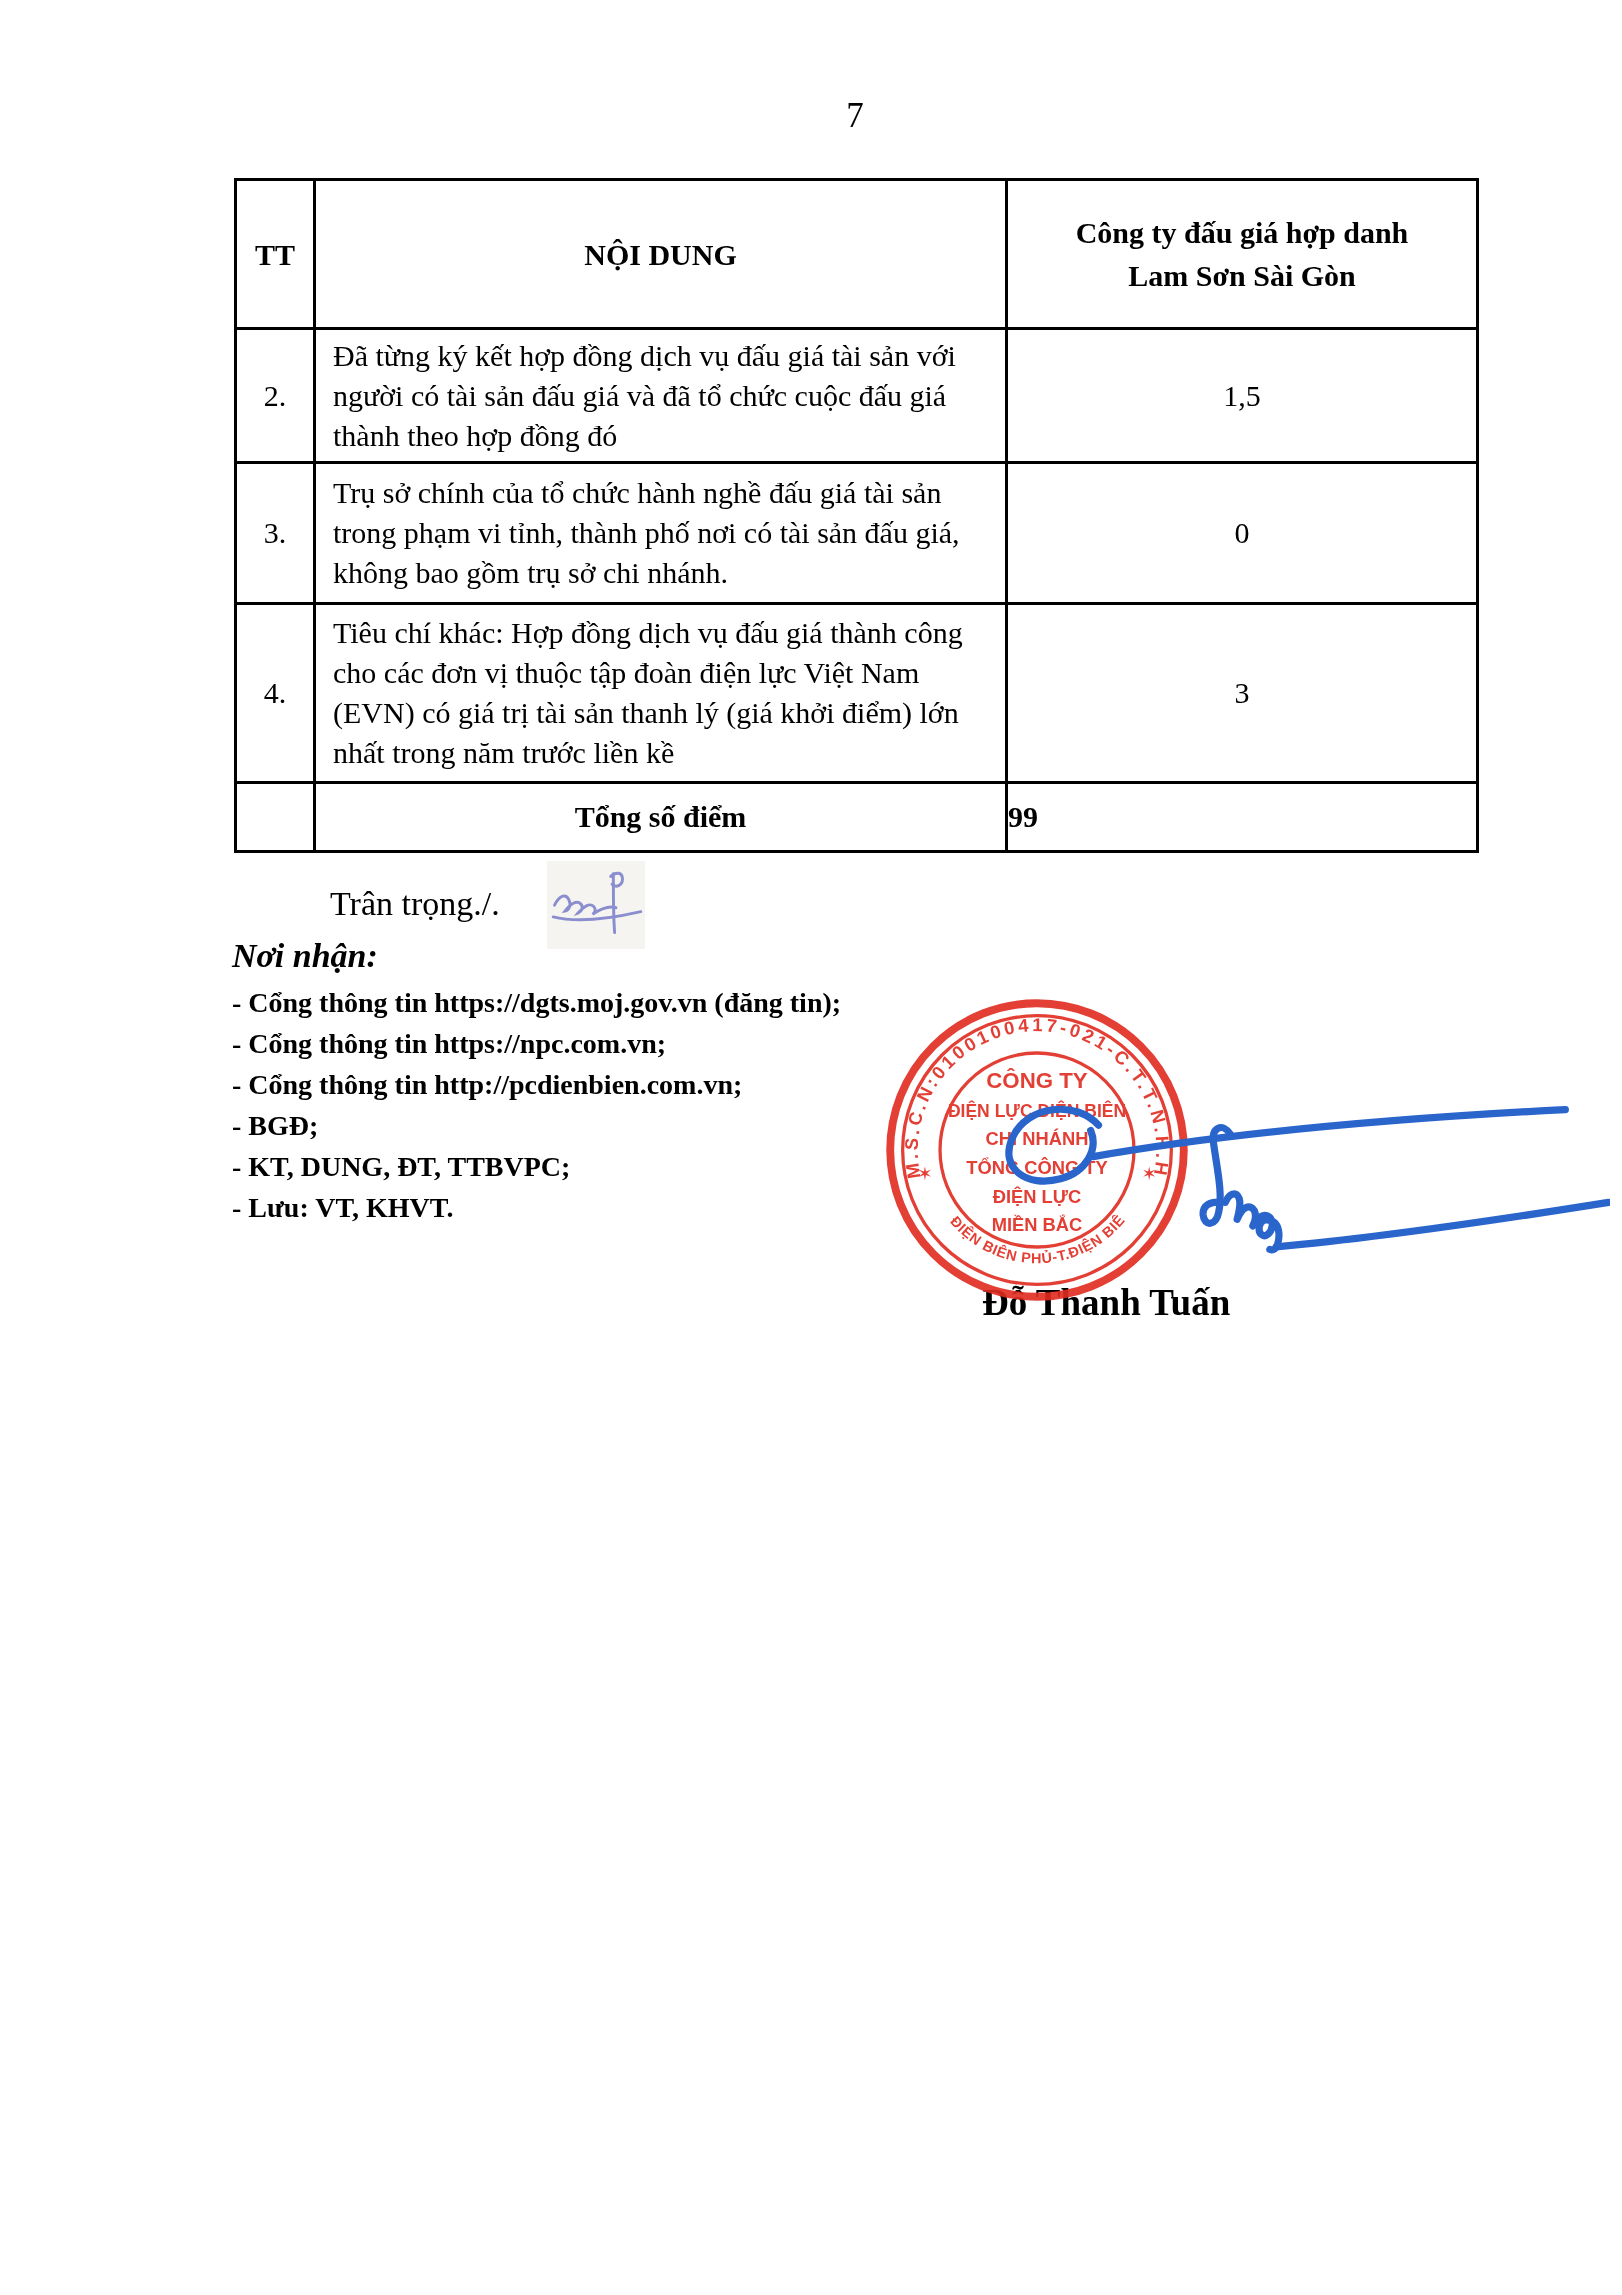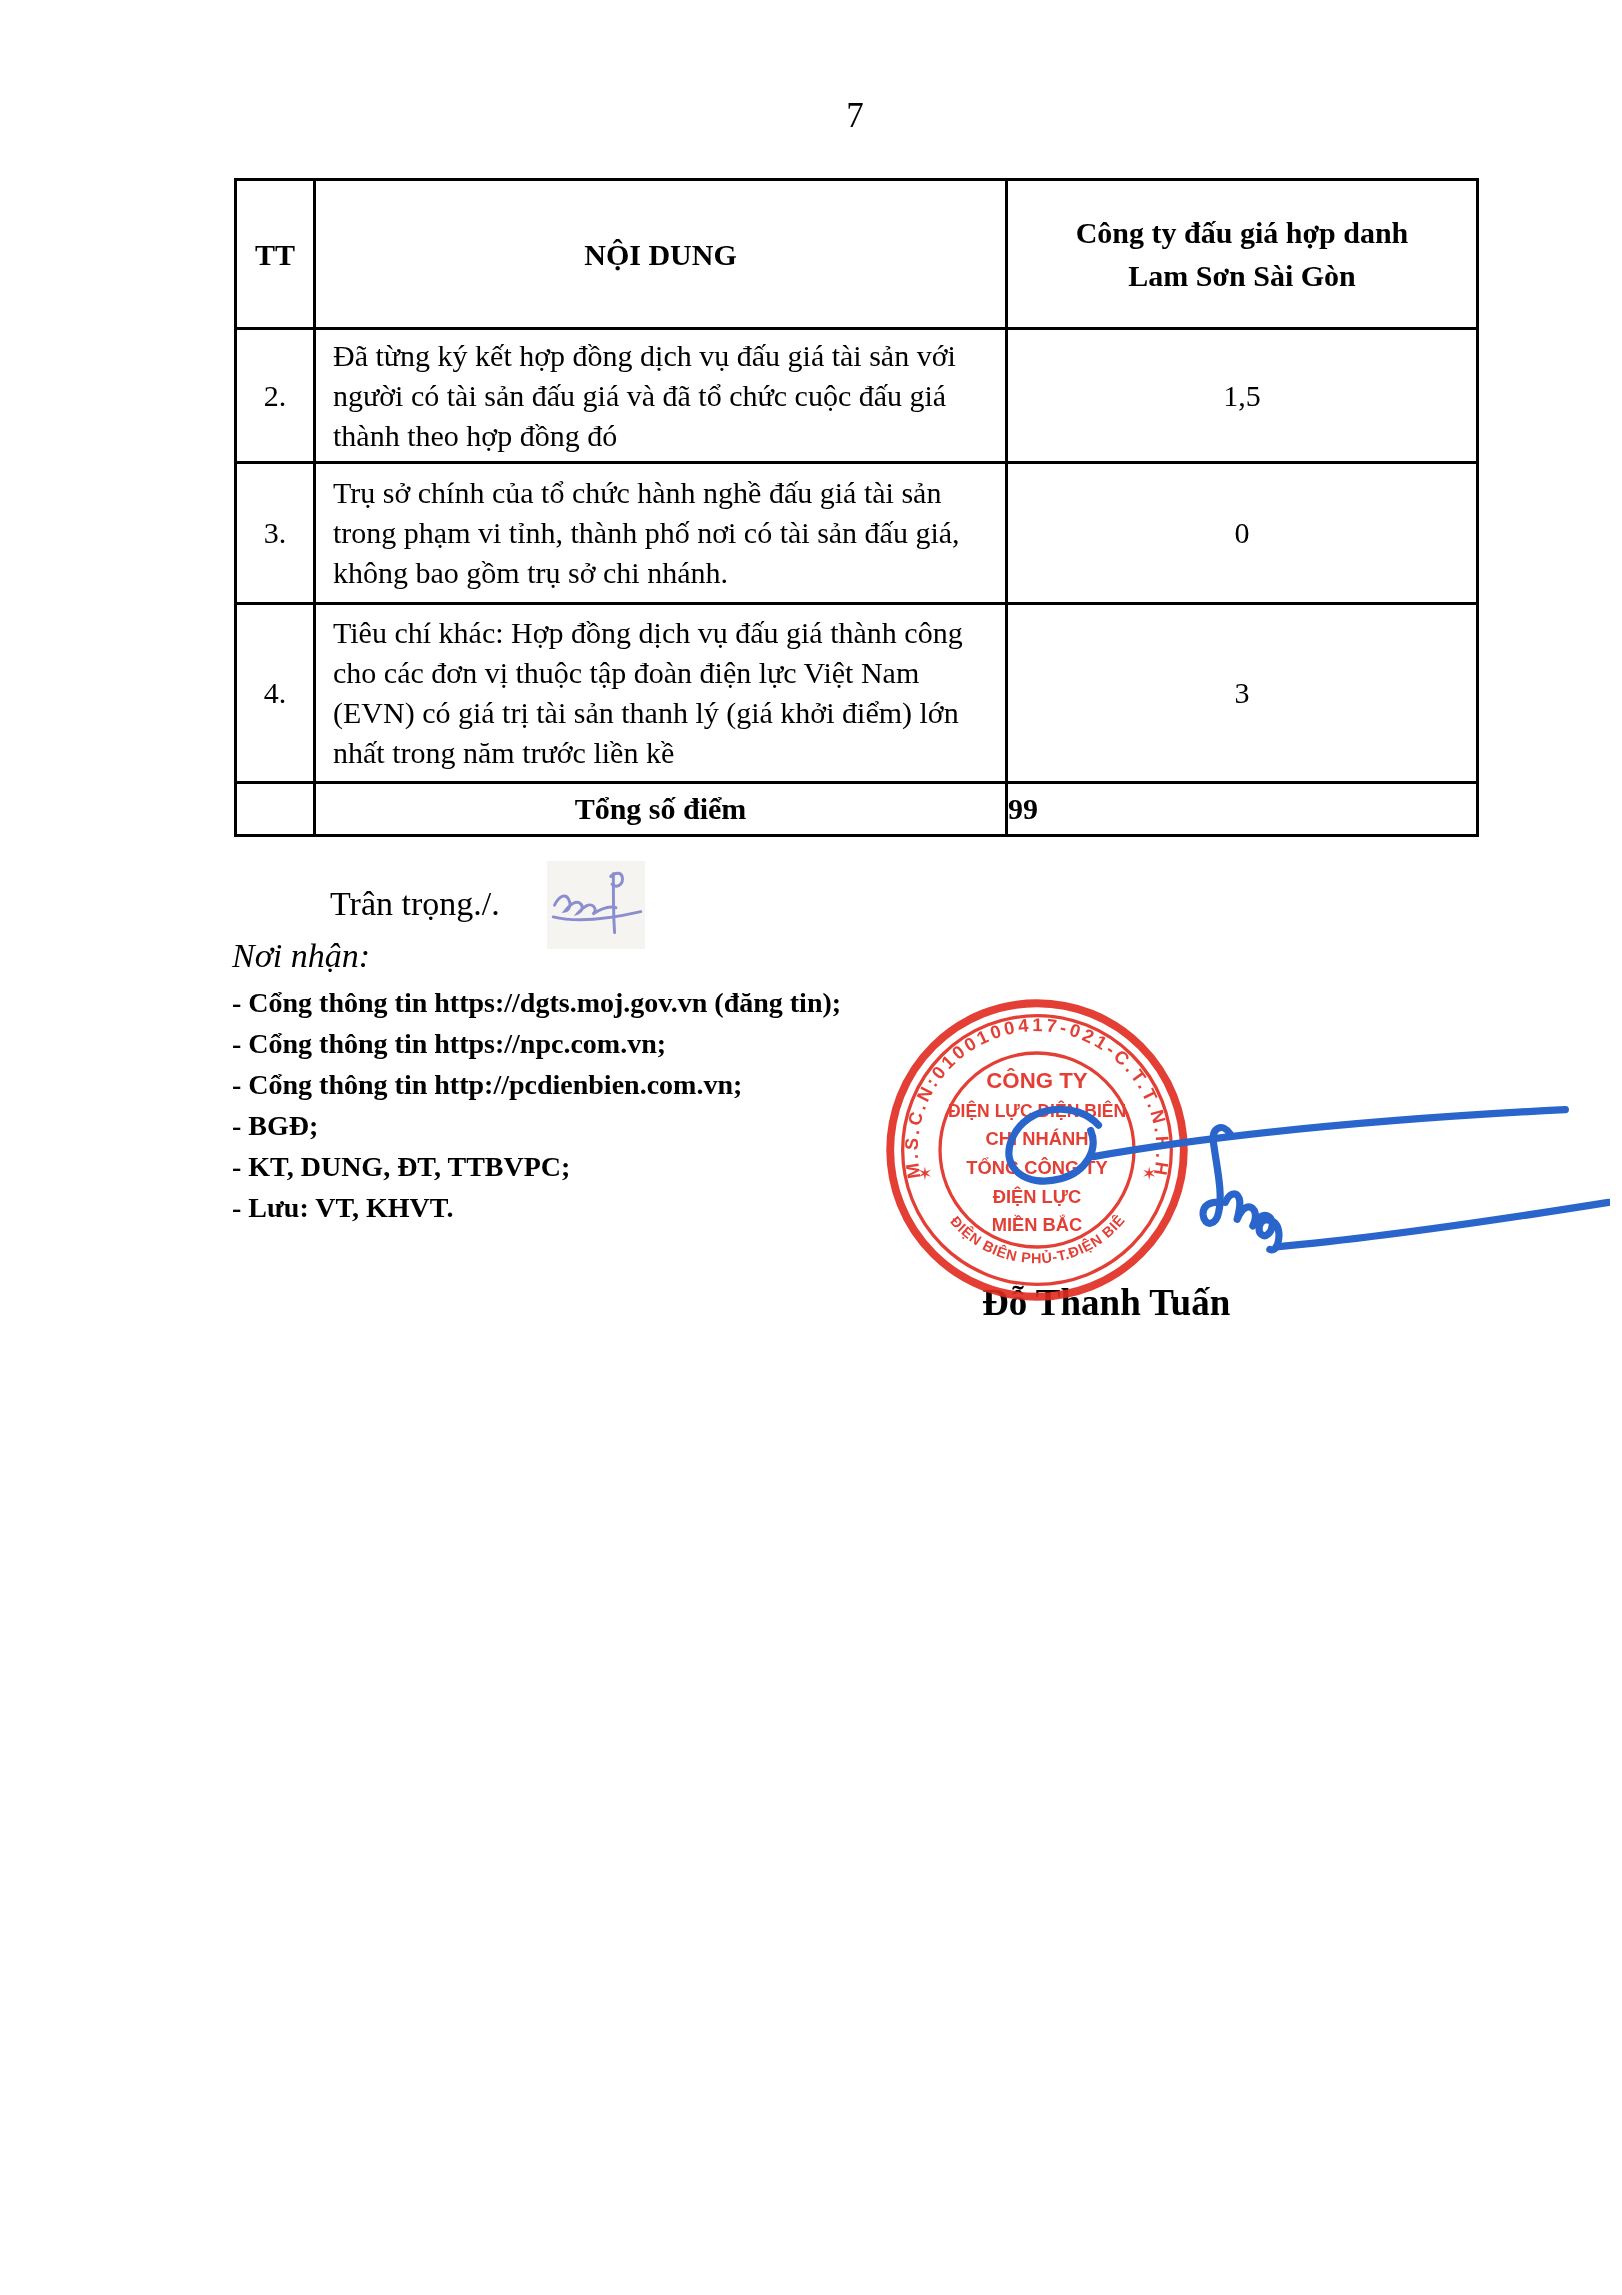--- a/index.html
+++ b/index.html
@@ -34,21 +34,21 @@
     line-height: 40px;
   }
   .col-tt      { width: 79px; }
   .col-content { width: 692px; }
   .col-score   { width: 471px; }
   .doc-table th { font-weight: bold; text-align: center; line-height: 43px; }
   .row-header  { height: 149px; }
   .row-r2      { height: 134px; }
   .row-r3      { height: 141px; }
   .row-r4      { height: 179px; }
-  .row-total   { height: 53px; margin-top: 30px; }
+  .row-total   { height: 69px; margin-top: 30px; }
   .cell-no     { text-align: center; }
   .cell-content{ text-align: left; padding: 5.2px 14.4px 5.2px 17px; }
   .cell-score  { text-align: center; }
   .cell-total-label { text-align: center; font-weight: bold; }
   .cell-total-value { text-align: left; font-weight: bold; }
   
   .closing {
     position: absolute;
     left: 330px; top: 885px;
     font-size: 34px;
@@ -61,21 +61,21 @@
   }
   .initial-sig {
     position: absolute;
     left: 548px; top: 862px;
     width: 98px; height: 85px;
   }
   .recipients-label {
     position: absolute;
     left: 232px; top: 937px;
     font-size: 34px;
-    font-weight: normal;
+    font-weight: bold;
     font-style: italic;
   }
   .recipients-list {
     position: absolute;
     left: 232px; top: 982px;
     font-size: 28px;
     line-height: 41px;
     list-style: none;
     font-weight: bold;
   }

